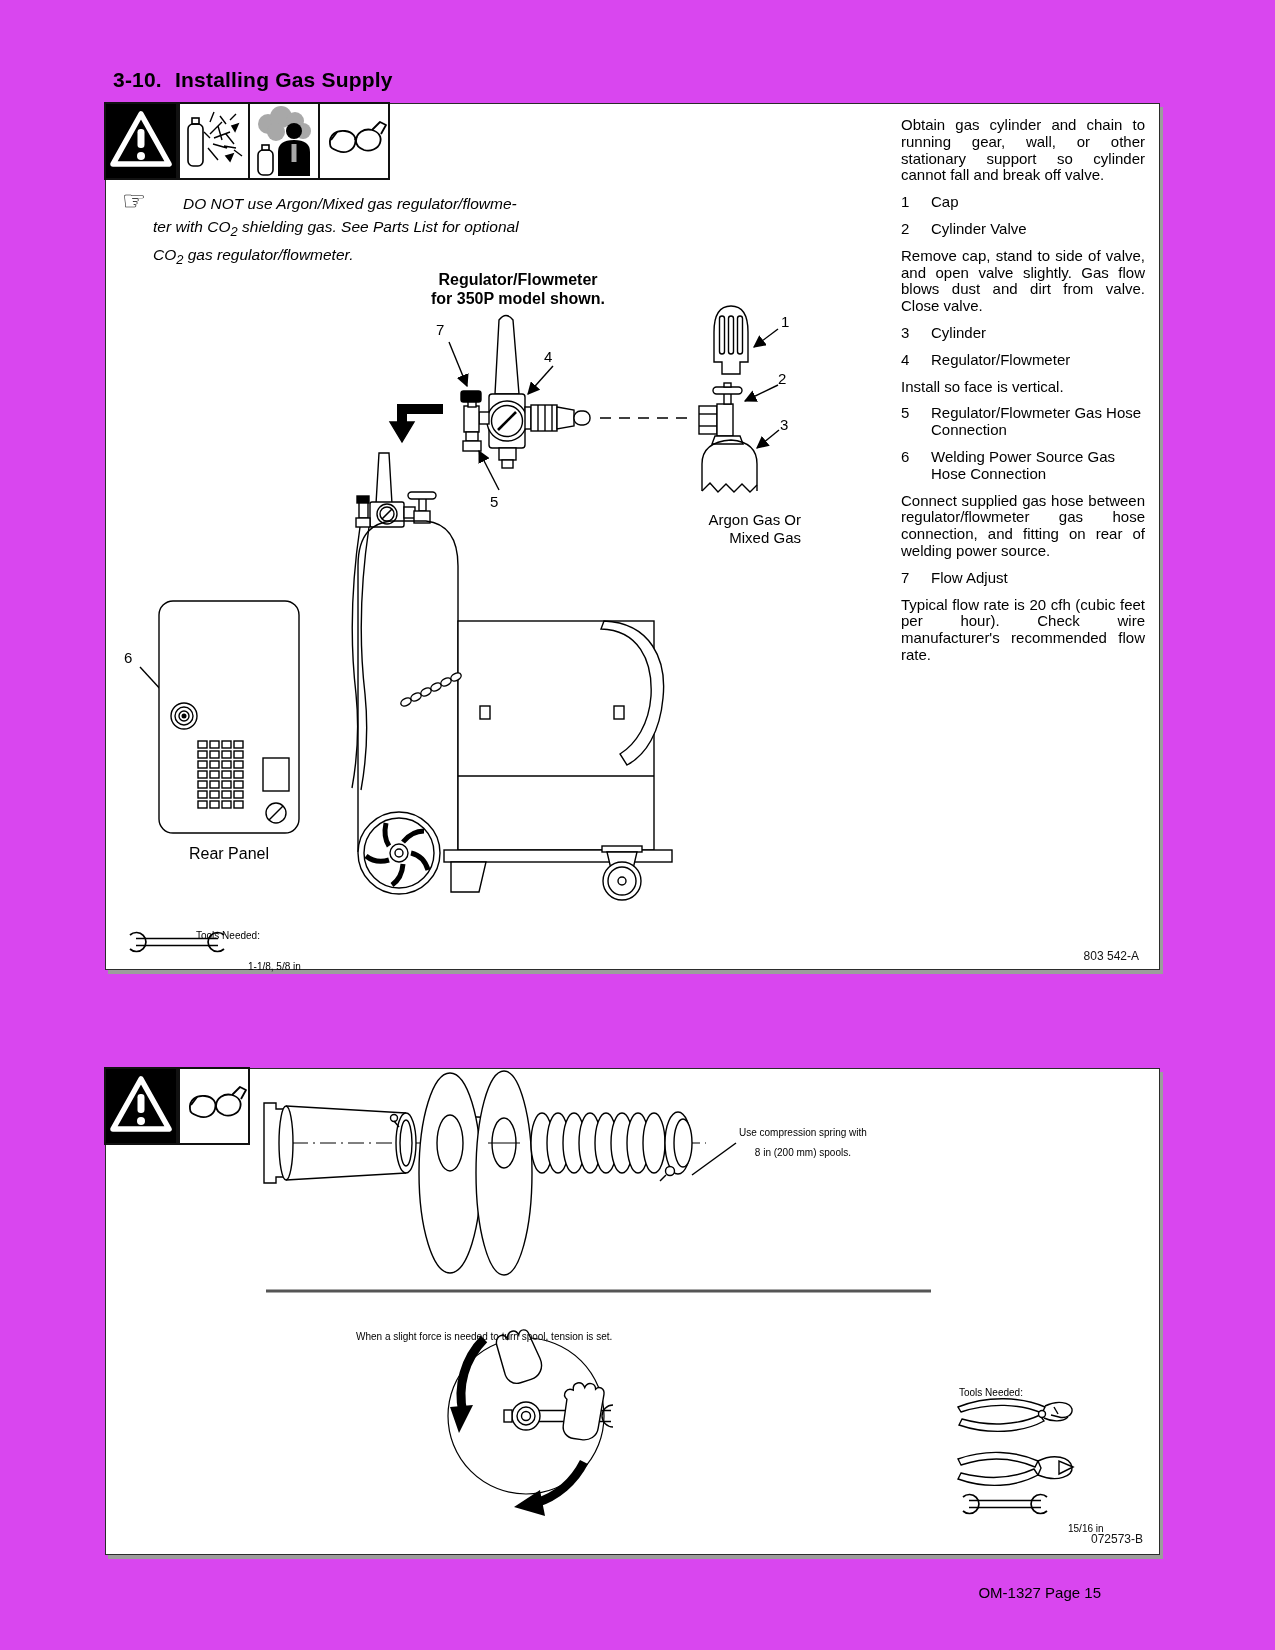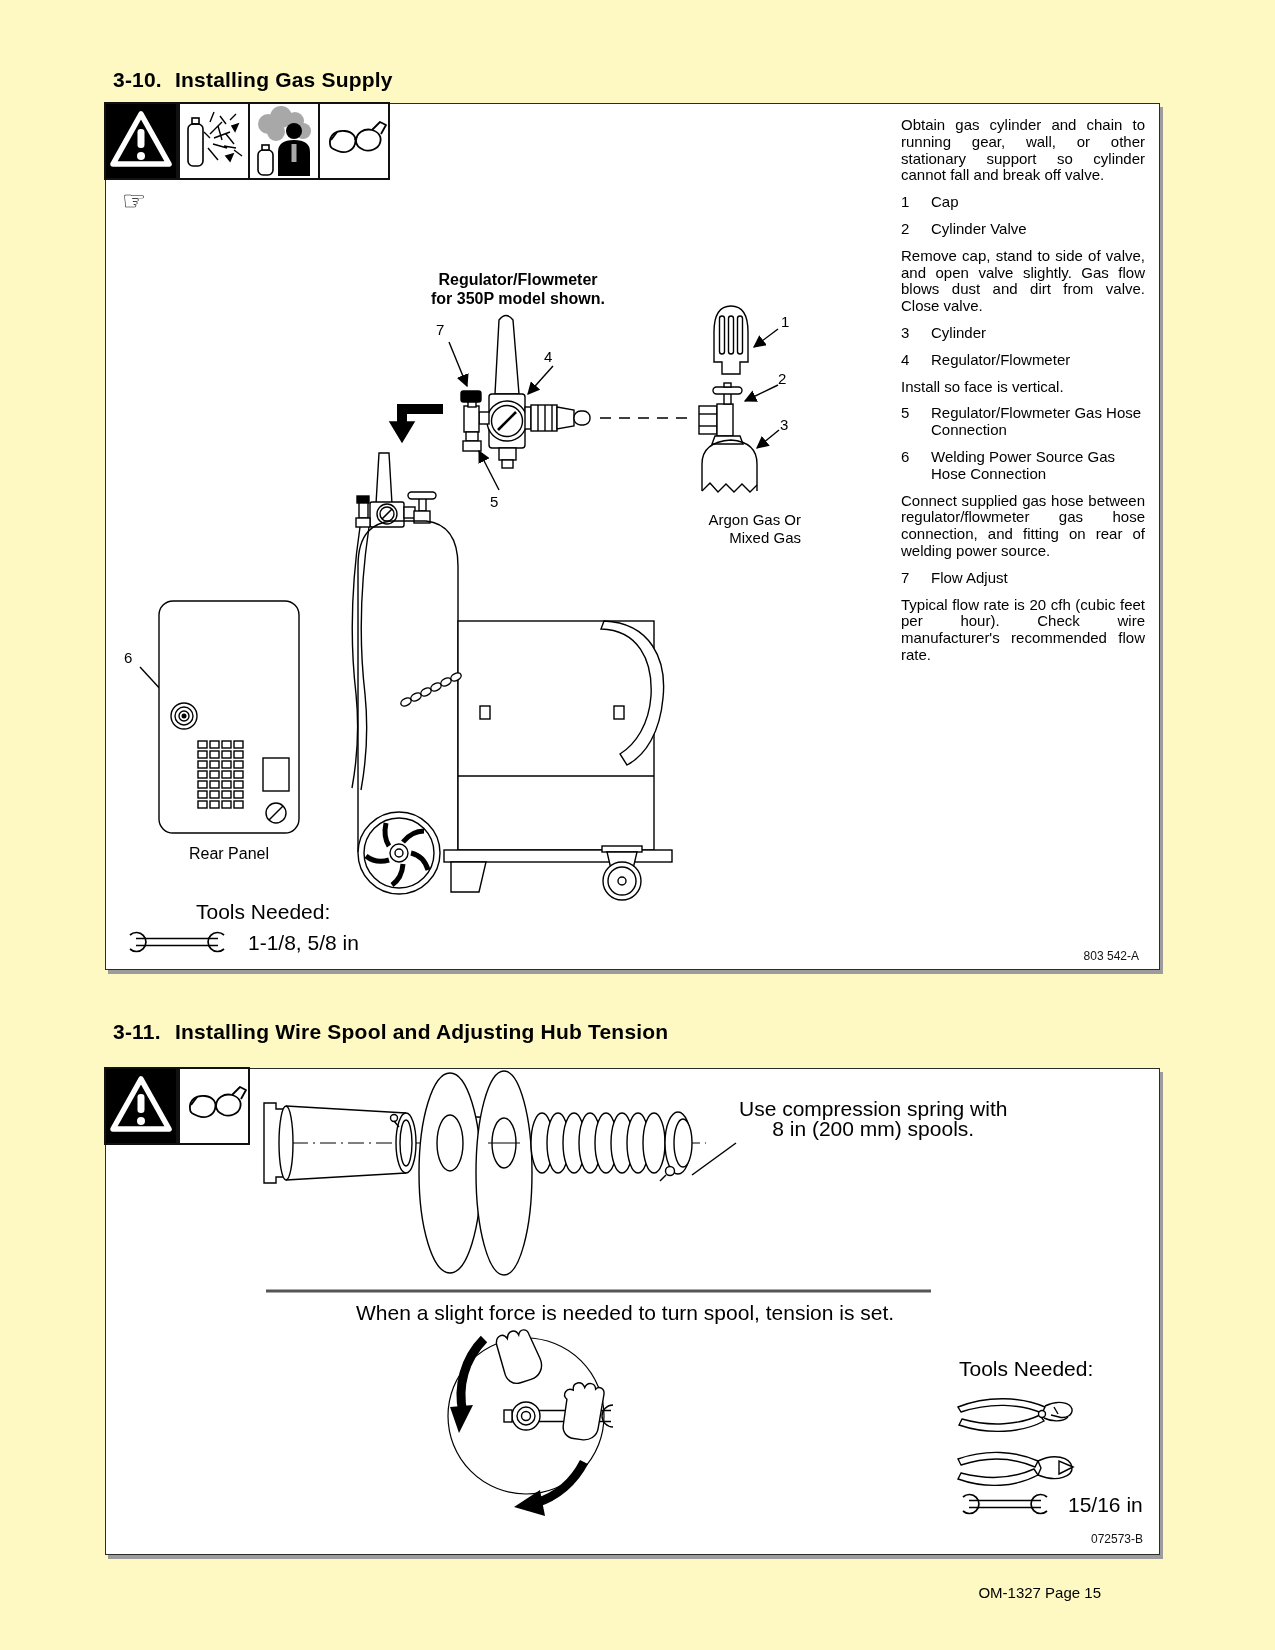--- a/index.html
+++ b/index.html
@@ -1,36 +1,36 @@
 <!DOCTYPE html>
 <html><head>
 <meta charset="utf-8">
 <style>
   * { margin:0; padding:0; box-sizing:border-box; }
   html,body { background:#ffffff; }
   body { font-family:"Liberation Sans", sans-serif; color:#000; }
-  .page { position:relative; width:1275px; height:1650px; background:#fef9c3; overflow:hidden; }
+  .page { position:relative; width:1275px; height:1650px; background:#d946ef; overflow:hidden; }
   .abs { position:absolute; }
   h2.sec { position:absolute; left:113px; font-size:21px; font-weight:bold; letter-spacing:.2px; display:flex; }
   h2.sec .num { width:62px; flex:none; }
   .figbox { position:absolute; left:105px; width:1055px; border:1.5px solid #2b2b2b; background:#fff; box-shadow:3px 4px 0 #9c9c9c; }
   .iconbox { position:absolute; top:-2px; width:72px; height:78px; border:2px solid #111; background:#fff; }
   .iconbox.black { background:#000; width:74px; }
   .lbl { position:absolute; font-size:15px; line-height:16px; }
   .boldlbl { font-weight:normal; font-size:16px; }
   .note { position:absolute; font-style:italic; font-size:15.5px; line-height:23px; }
   .note .ind { text-indent:30px; }
   .hand { position:absolute; font-size:27px; line-height:27px; font-style:normal; }
   .dtitle { position:absolute; text-align:center; font-weight:bold; font-size:16px; line-height:19px; }
   .col { position:absolute; left:795px; top:13px; width:244px; font-size:15px; line-height:16.8px; }
   .col .p { text-align:justify; margin-bottom:10px; }
   .col .it { display:flex; margin-bottom:10px; }
   .col .it .n { width:30px; flex:none; }
   .figid { position:absolute; font-size:12px; color:#111; }
-  .cap16 { font-size:21px; line-height:20px; }
+  .cap16 { font-size:10px; line-height:20px;margin-top:24px; }
   svg { display:block; }
   .footer { position:absolute; top:1584px; right:174px; font-size:15px; }
 </style>
 </head>
 <body>
 
 <div class="page">
 
   <h2 class="sec" style="top:68px;">
     <span class="num">3-10.</span>
@@ -82,20 +82,25 @@
           <path d="M10,40 C9,31 16,26 25,27 C33,28 37,33 35,40 C33,47 25,50 18,47 C13,45 10,44 10,40 Z"></path>
           <path d="M36,37 C36,29 44,24 52,26 C59,28 62,33 60,39 C58,45 50,48 44,46 C39,44 36,41 36,37 Z"></path>
           <path d="M35,36 Q36,33 37,34"></path>
           <path d="M52,26 L60,18 L66,21 L61,30"></path>
           <path d="M11,36 L17,28"></path>
         </g>
       </svg>
     </div>
 
     <span class="hand" style="left:16px; top:84px;">☞</span>
+    <div class="note" style="left:47px; top:88px; width:420px;">
+      <div class="ind">DO NOT use Argon/Mixed gas regulator/flowme-</div>
+      <div><span>ter with CO</span><sub>2</sub><span> shielding gas. See Parts List for optional</span></div>
+      <div><span>CO</span><sub>2</sub><span> gas regulator/flowmeter.</span></div>
+    </div>
 
     <svg class="abs" style="left:0; top:0;" width="1055" height="867" viewBox="0 0 1055 867">
       <defs>
         <marker id="ah1" viewBox="0 0 10 10" refX="9" refY="5" markerWidth="9" markerHeight="9" orient="auto-start-reverse">
           <path d="M0,0 L10,5 L0,10 Z" fill="#000"></path>
         </marker>
       </defs>
       <g fill="#fff" stroke="#000" stroke-width="1.4">
 
         <path d="M393,216 Q400,207 407,216 L413,290 L389,290 Z"></path>
@@ -304,24 +309,20 @@
         </div>
       <div class="p">Connect supplied gas hose between regulator/flowmeter gas hose connection, and fitting on rear of welding power source.</div>
       <div class="it">
           <span class="n">7</span>
           <span>Flow Adjust</span>
         </div>
       <div class="p">Typical flow rate is 20 cfh (cubic feet per hour). Check wire manufacturer's recommended flow rate.</div>
     </div>
   </div>
 
-  <h2 class="sec" style="top:1020px;">
-    <span class="num">3-11.</span>
-    <span>Installing Wire Spool and Adjusting Hub Tension</span>
-  </h2>
 
   <div class="figbox" style="top:1068px; height:487px;">
 
     <div class="iconbox black" style="left:-2px;">
       <svg width="70" height="74" viewBox="0 0 70 74">
         <path d="M35,10 L63,60 L7,60 Z" fill="#000" stroke="#fff" stroke-width="5.5" stroke-linejoin="round"></path>
         <rect x="31.5" y="25" width="7" height="19" rx="3.2" fill="#fff"></rect>
         <circle cx="35" cy="52" r="4" fill="#fff"></circle>
       </svg>
     </div>

